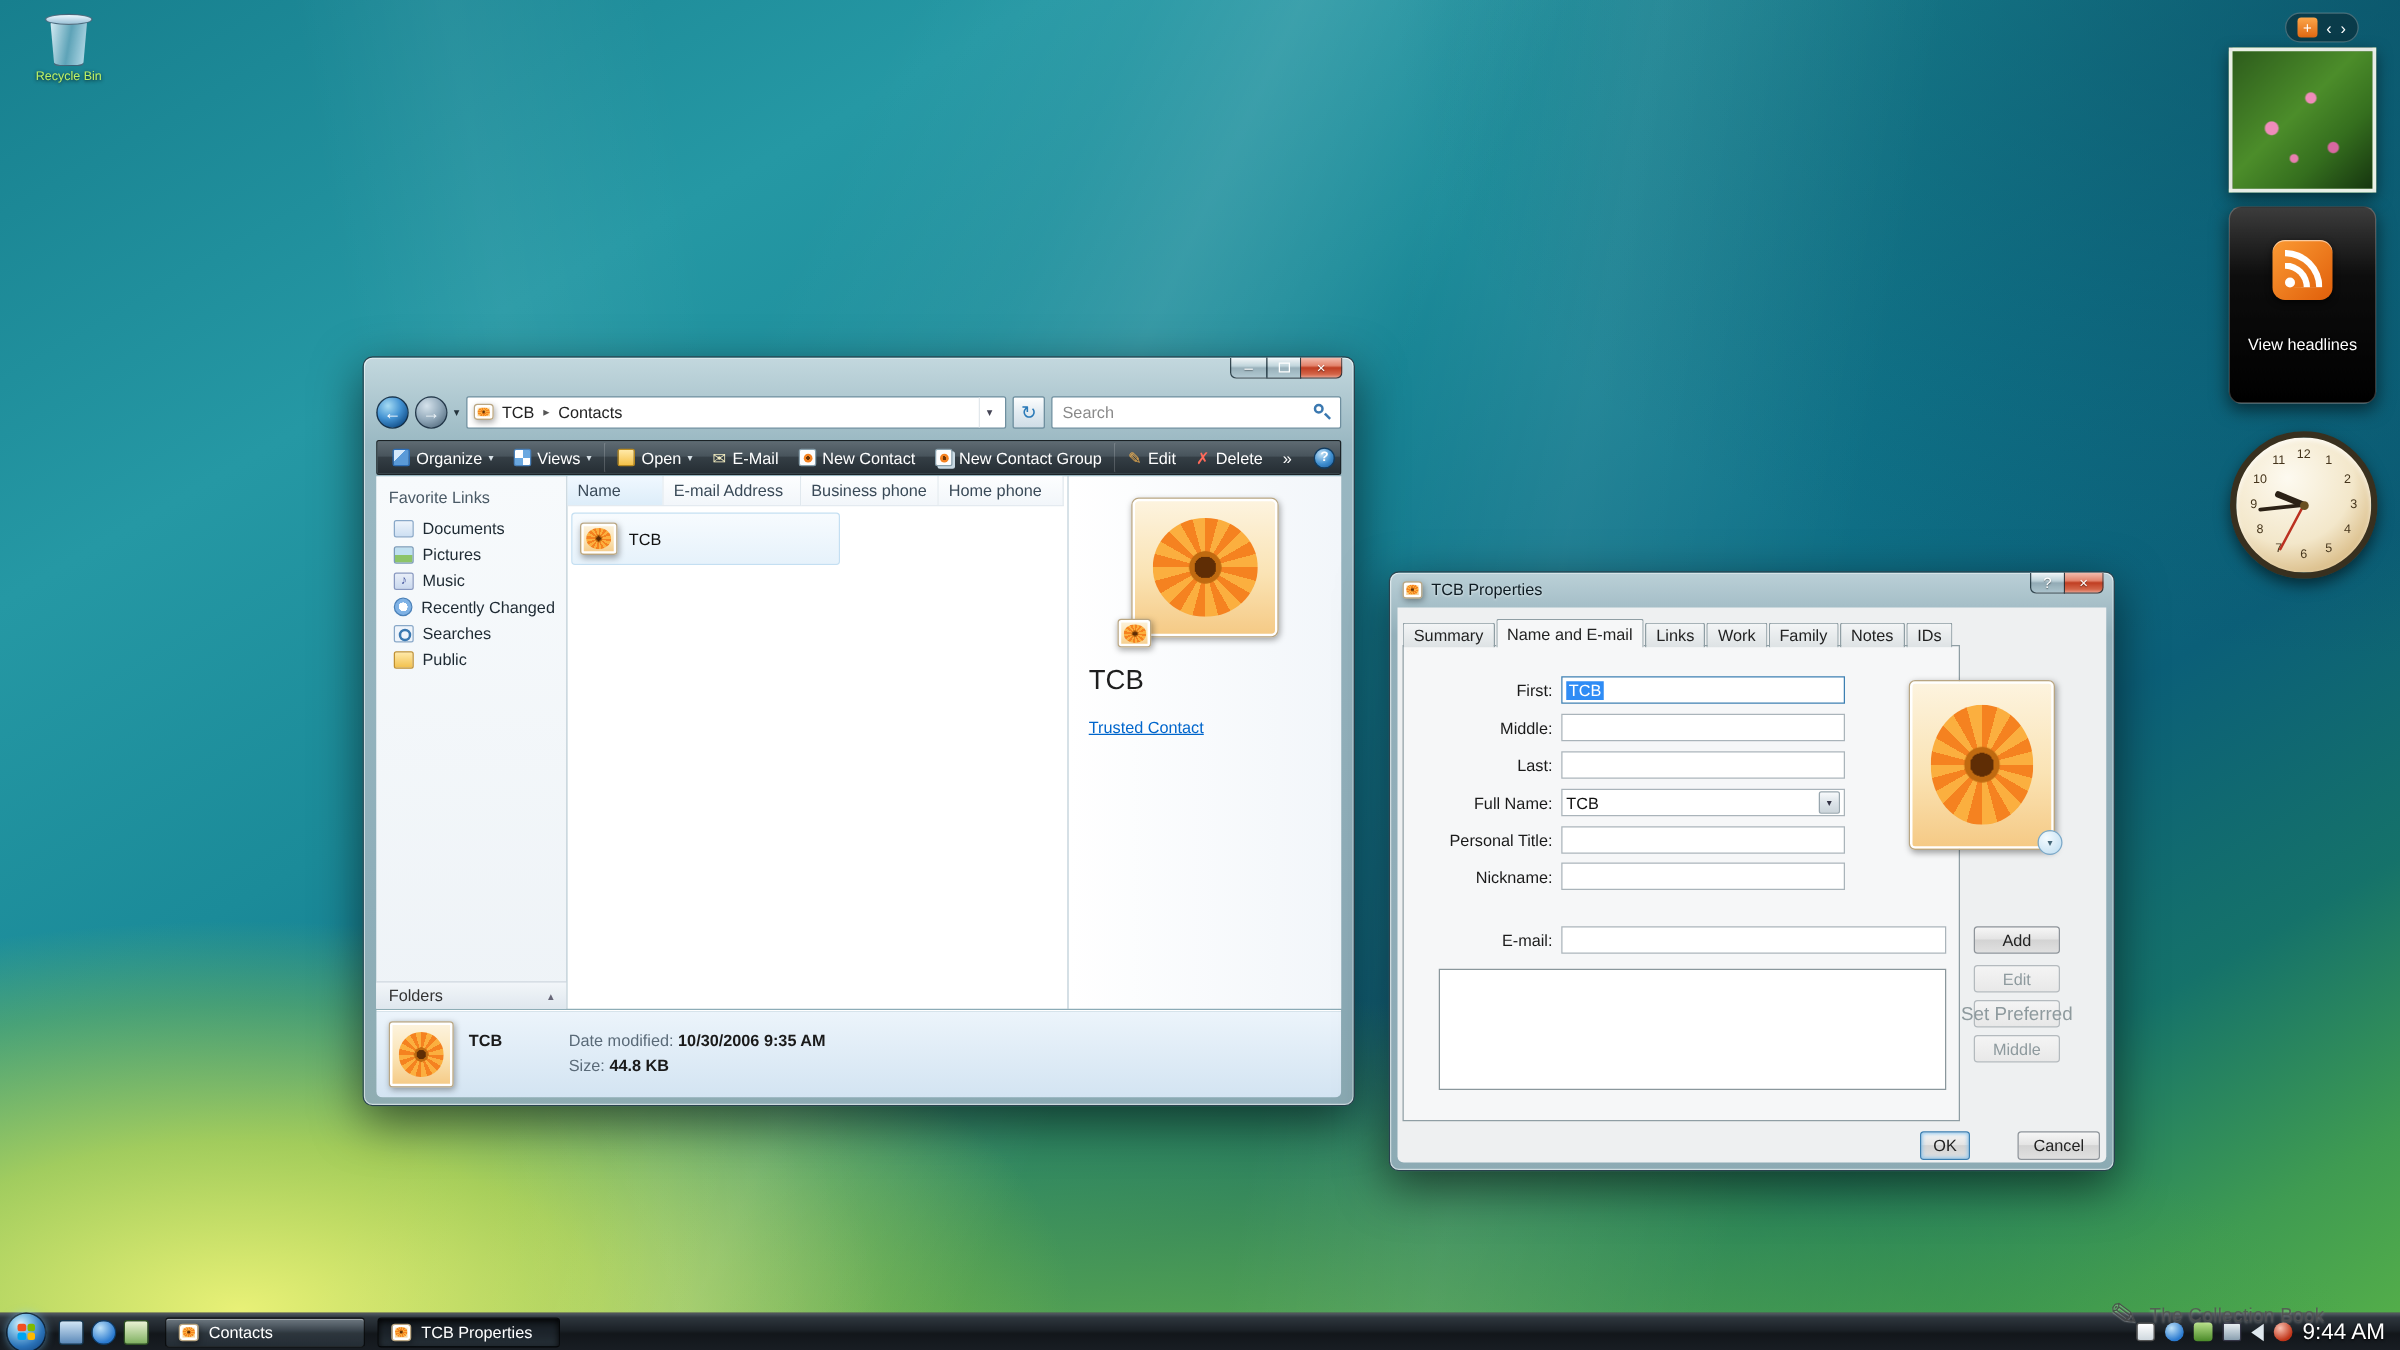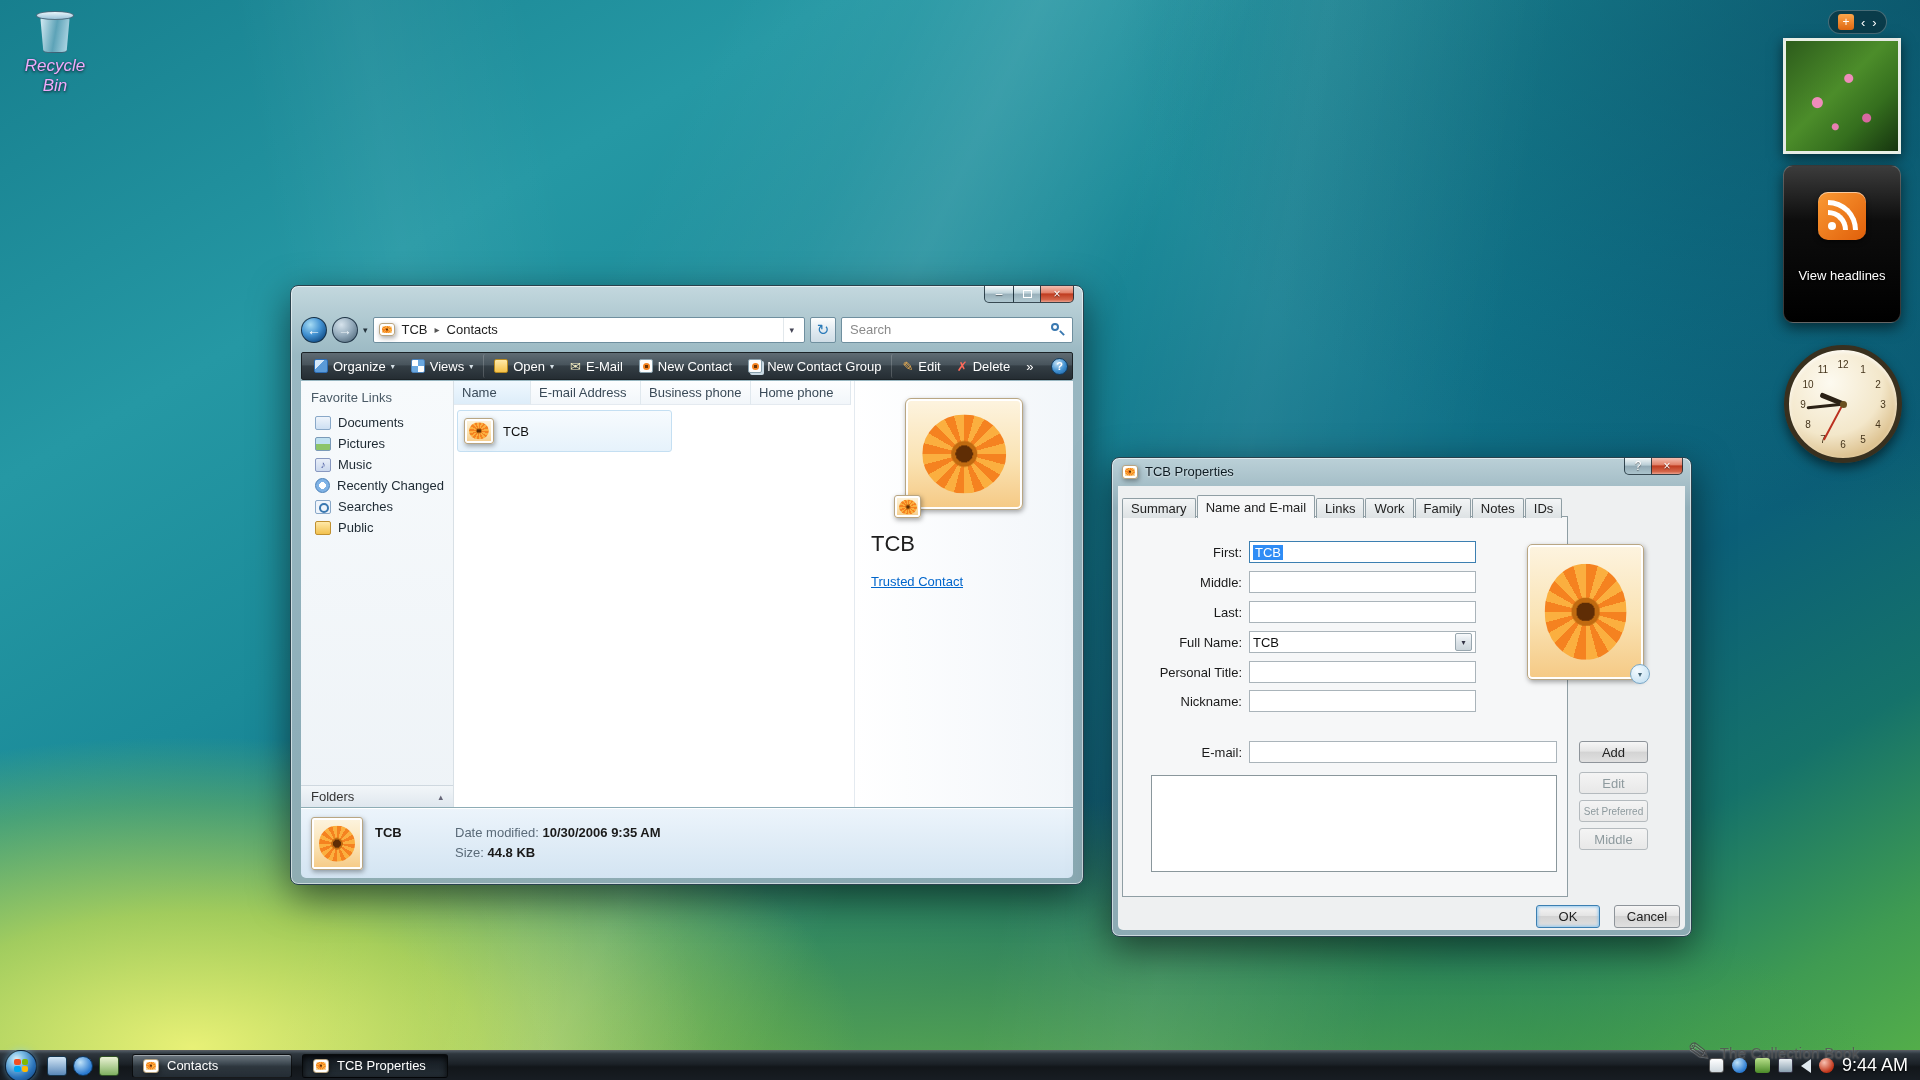--- a/index.html
+++ b/index.html
@@ -21,22 +21,22 @@
 
   
   .ccard { position:relative; background:linear-gradient(180deg,#fdf4e0 0%,#fae3b4 55%,#f5c984 100%);
     border:1px solid #b9a683; border-radius:3px; box-shadow:0 0 0 2px #fff inset, 1px 2px 5px rgba(0,0,0,.35); }
   .ccard .fl { position:absolute; left:50%; top:50%; width:72%; height:72%; transform:translate(-50%,-50%); border-radius:50%;
     background:
       radial-gradient(circle at 50% 50%, #5f2d05 0 15%, #c06a10 15% 22%, rgba(0,0,0,0) 23%),
       repeating-conic-gradient(#f58220 0 15deg, #fbaf3f 15deg 30deg); }
 
   
-  .rbin { position:absolute; left:12px; top:8px; width:86px; text-align:center; color:#f0abfc; font-size:17px;
-          text-shadow:0 1px 3px rgba(0,0,0,.85);font-style:italic; }
+  .rbin { position:absolute; left:12px; top:8px; width:86px; text-align:center; color:#bef264; font-size:10px;
+          text-shadow:0 1px 3px rgba(0,0,0,.85); }
   .binicon { margin:0 auto 3px; width:40px; height:45px; position:relative; }
   .binbody { position:absolute; left:4px; top:9px; width:32px; height:36px;
     background:linear-gradient(100deg, rgba(225,242,250,.95), rgba(150,190,215,.55) 50%, rgba(210,235,248,.9));
     border:1px solid rgba(50,80,100,.8); border-radius:3px 3px 9px 9px;
     clip-path:polygon(4% 0,96% 0,86% 100%,14% 100%); }
   .binlid { position:absolute; left:1px; top:3px; width:38px; height:9px; border-radius:50%;
     background:linear-gradient(180deg,#eaf6fc,#9cc2d8); border:1px solid rgba(50,80,100,.8); }
 
   
   .sbctl { position:absolute; left:1828px; top:10px; height:24px; display:flex; align-items:center; gap:7px;
@@ -197,21 +197,21 @@
     border:1px solid #98a6ae; border-radius:2px; display:flex; align-items:center; justify-content:center;
     font-size:8px; color:#334; }
   .dlg-photo { position:absolute; left:404px; top:27px; width:117px; height:136px; border-radius:5px; }
   .photobadge { position:absolute; right:-7px; bottom:-5px; width:20px; height:20px; border-radius:50%;
     background:radial-gradient(circle at 35% 30%,#f4fbff,#bcdcf0); border:1px solid #7aa8c8;
     display:flex; align-items:center; justify-content:center; font-size:8px; color:#467; }
   .lbox { position:absolute; left:28px; top:258px; width:406px; height:97px; background:#fff; border:1px solid #8a979c; }
   .btn { display:flex; align-items:center; justify-content:center; font-size:13px; color:#222;
     background:linear-gradient(#f6f6f6,#e4e4e4 46%,#d3d3d3 50%,#e0e0e0); border:1px solid #8e949a; border-radius:3px;
     white-space:nowrap; }
-  .btn.sm { font-size:10px; }
+  .btn.sm { font-size:15px; }
   .btn.disabled { color:#8e9a9e; border-color:#b4babe; background:linear-gradient(#f4f4f4,#e8e8e8); }
   .btn.default { border-color:#3c7fb1; box-shadow:inset 0 0 3px 1px #8fc6ee; }
   .pos { position:absolute; }
 
   
   .taskbar { position:absolute; left:0; right:0; bottom:0; height:30px; z-index:50;
     background:linear-gradient(180deg,#4c565f 0%, #2e363d 10%, #1b2127 45%, #12161a 55%, #181d23 100%);
     border-top:1px solid rgba(255,255,255,.28); display:flex; align-items:center; }
   .orb { width:32px; height:32px; border-radius:50%; margin:0 7px 0 5px; flex:0 0 auto;
     background:radial-gradient(circle at 35% 28%, #dbf1fb 0%, #83c2e8 25%, #2a72b8 62%, #0c3a72 100%);
@@ -524,21 +524,21 @@
     <div class="flabel" style="top:228px">E-mail:</div>
     <div class="finput" style="top:224px;width:308px"></div>
     <div class="btn pos" style="left:456px;top:224px;width:69px;height:22px">Add</div>
 
     <div class="lbox"></div>
     <div class="btn pos disabled" style="left:456px;top:255px;width:69px;height:22px">Edit</div>
     <div class="btn pos disabled sm" style="left:456px;top:283px;width:69px;height:22px">Set Preferred</div>
     <div class="btn pos disabled" style="left:456px;top:311px;width:69px;height:22px">Middle</div>
   </div>
 
-  <div class="btn pos default" style="left:424px;top:447px;width:64px;height:23px">OK</div>
+  <div class="btn pos default" style="left:424px;top:447px;width:40px;height:23px">OK</div>
   <div class="btn pos" style="left:502px;top:447px;width:66px;height:23px">Cancel</div>
 </div>
 
 <div class="wmark">
   <span class="wpencil">✎</span>
   <span class="wtext">The Collection Book</span>
 </div>
 
 <div class="taskbar">
   <div class="orb">

